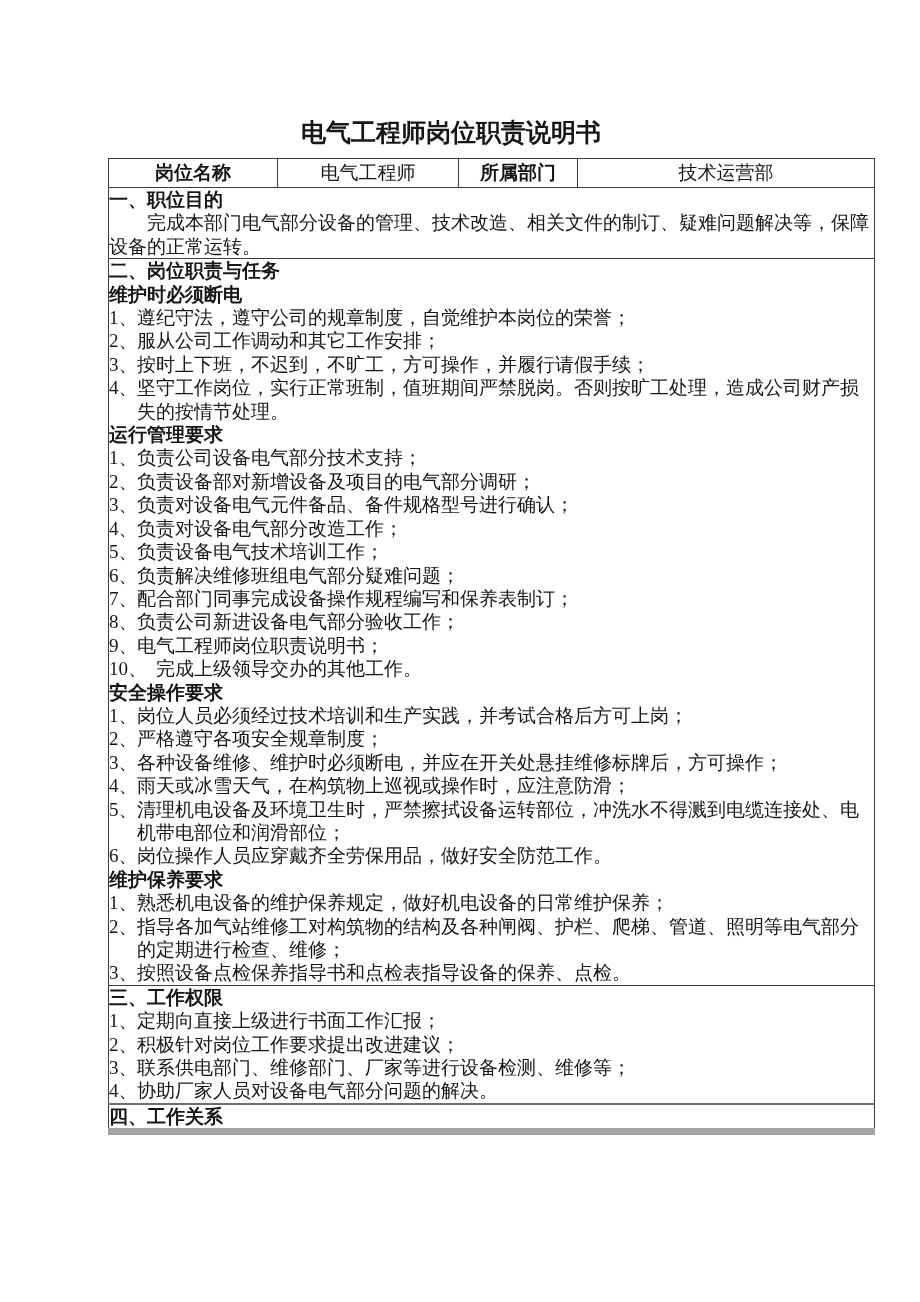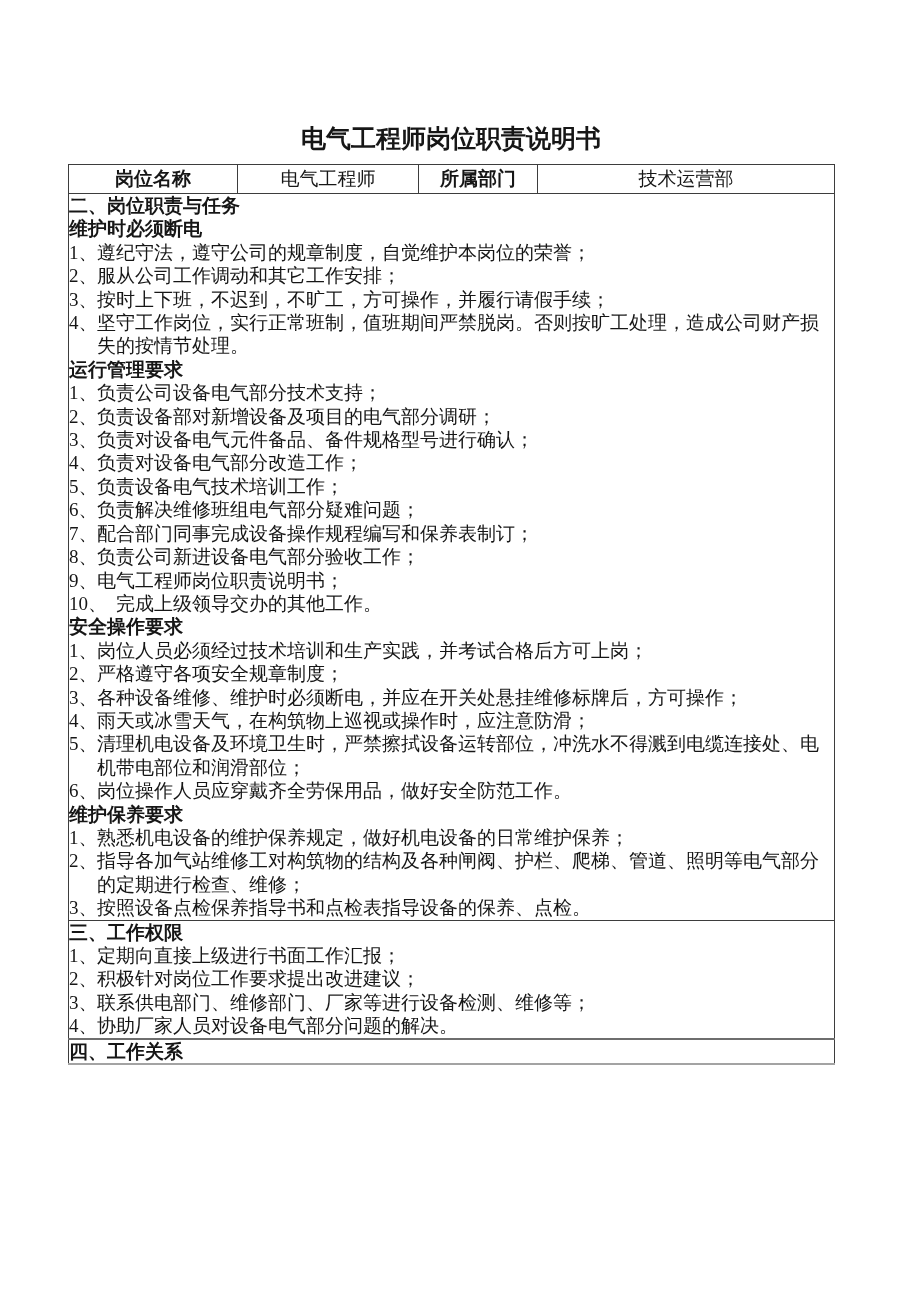--- a/index.html
+++ b/index.html
@@ -10,31 +10,32 @@
     overflow: hidden;
     color: #161616;
     font-family: "Liberation Serif", "DejaVu Serif", serif;
   }
   .page {
     padding-top: 116px;
     padding-left: 68px;
     width: 766px;
   }
   .title {
-    margin: 6px 0 10px 0;
+    margin: 0 0 10px 0;
     font-size: 25px;
     line-height: 32px;
     font-weight: 700;
     text-align: center;
     font-family: "Liberation Sans", "DejaVu Sans", sans-serif;
   }
   table.doc {
     border-collapse: collapse;
     width: 766px;
     table-layout: fixed;
+    margin-left: 40px;
   }
   table.doc td {
     border: 1px solid #3d3d3d;
     padding: 0;
   }
   .info-cell {
     height: 28px;
     font-size: 19px;
     line-height: 22px;
     text-align: center;
@@ -49,21 +50,21 @@
     line-height: 23.4px;
     vertical-align: top;
   }
   .sec-heading { font-weight: 700; }
   .sub-heading { font-weight: 700; }
   .para { text-indent: 2em; }
   .list-item { position: relative; padding-left: 28px; }
   .list-item .num { position: absolute; left: 0; top: 0; }
   tr.last-section td {
     border-top: 2px solid #6e6e6e;
-    border-bottom: 2px solid #a3a3a3;
+    border-bottom: 7px solid #a3a3a3;
   }
 </style>
 </head>
 <body>
 
 <div class="page">
   <h1 class="title">电气工程师岗位职责说明书</h1>
 
   <table class="doc">
     <colgroup>
@@ -73,20 +74,26 @@
       <col style="width:297px">
     </colgroup>
     <tbody id="doc-tbody">
       <tr>
         <td class="info-cell lab">岗位名称</td>
         <td class="info-cell">电气工程师</td>
         <td class="info-cell lab">所属部门</td>
         <td class="info-cell">技术运营部</td>
       </tr>
 
+    <tr>
+          <td class="section-cell" colspan="4">
+            <div class="sec-heading">一、职位目的</div>
+            <div class="para">完成本部门电气部分设备的管理、技术改造、相关文件的制订、疑难问题解决等，保障设备的正常运转。</div>
+          </td>
+        </tr>
         <tr>
           <td class="section-cell" colspan="4">
             <div class="sec-heading">二、岗位职责与任务</div>
             <div class="sub-heading">维护时必须断电</div>
             <div class="list-item"><span class="num">1、</span><span class="txt">遵纪守法，遵守公司的规章制度，自觉维护本岗位的荣誉；</span></div>
             <div class="list-item"><span class="num">2、</span><span class="txt">服从公司工作调动和其它工作安排；</span></div>
             <div class="list-item"><span class="num">3、</span><span class="txt">按时上下班，不迟到，不旷工，方可操作，并履行请假手续；</span></div>
             <div class="list-item"><span class="num">4、</span><span class="txt">坚守工作岗位，实行正常班制，值班期间严禁脱岗。否则按旷工处理，造成公司财产损失的按情节处理。</span></div>
             <div class="sub-heading">运行管理要求</div>
             <div class="list-item"><span class="num">1、</span><span class="txt">负责公司设备电气部分技术支持；</span></div>

